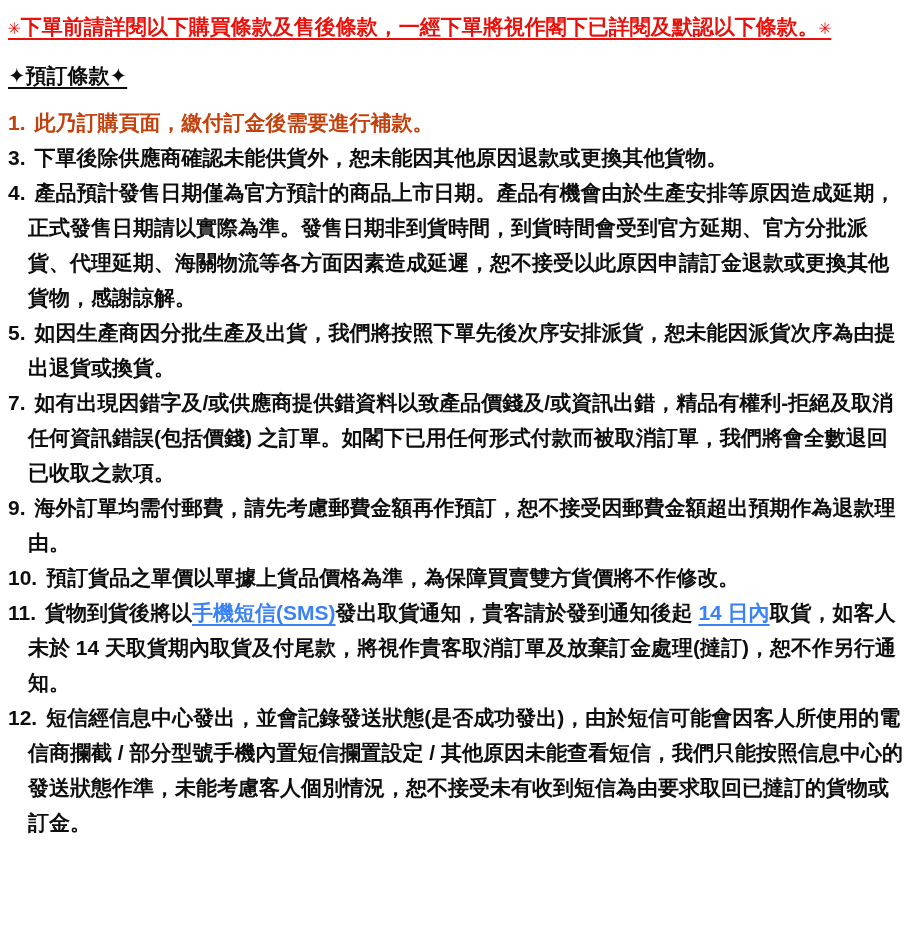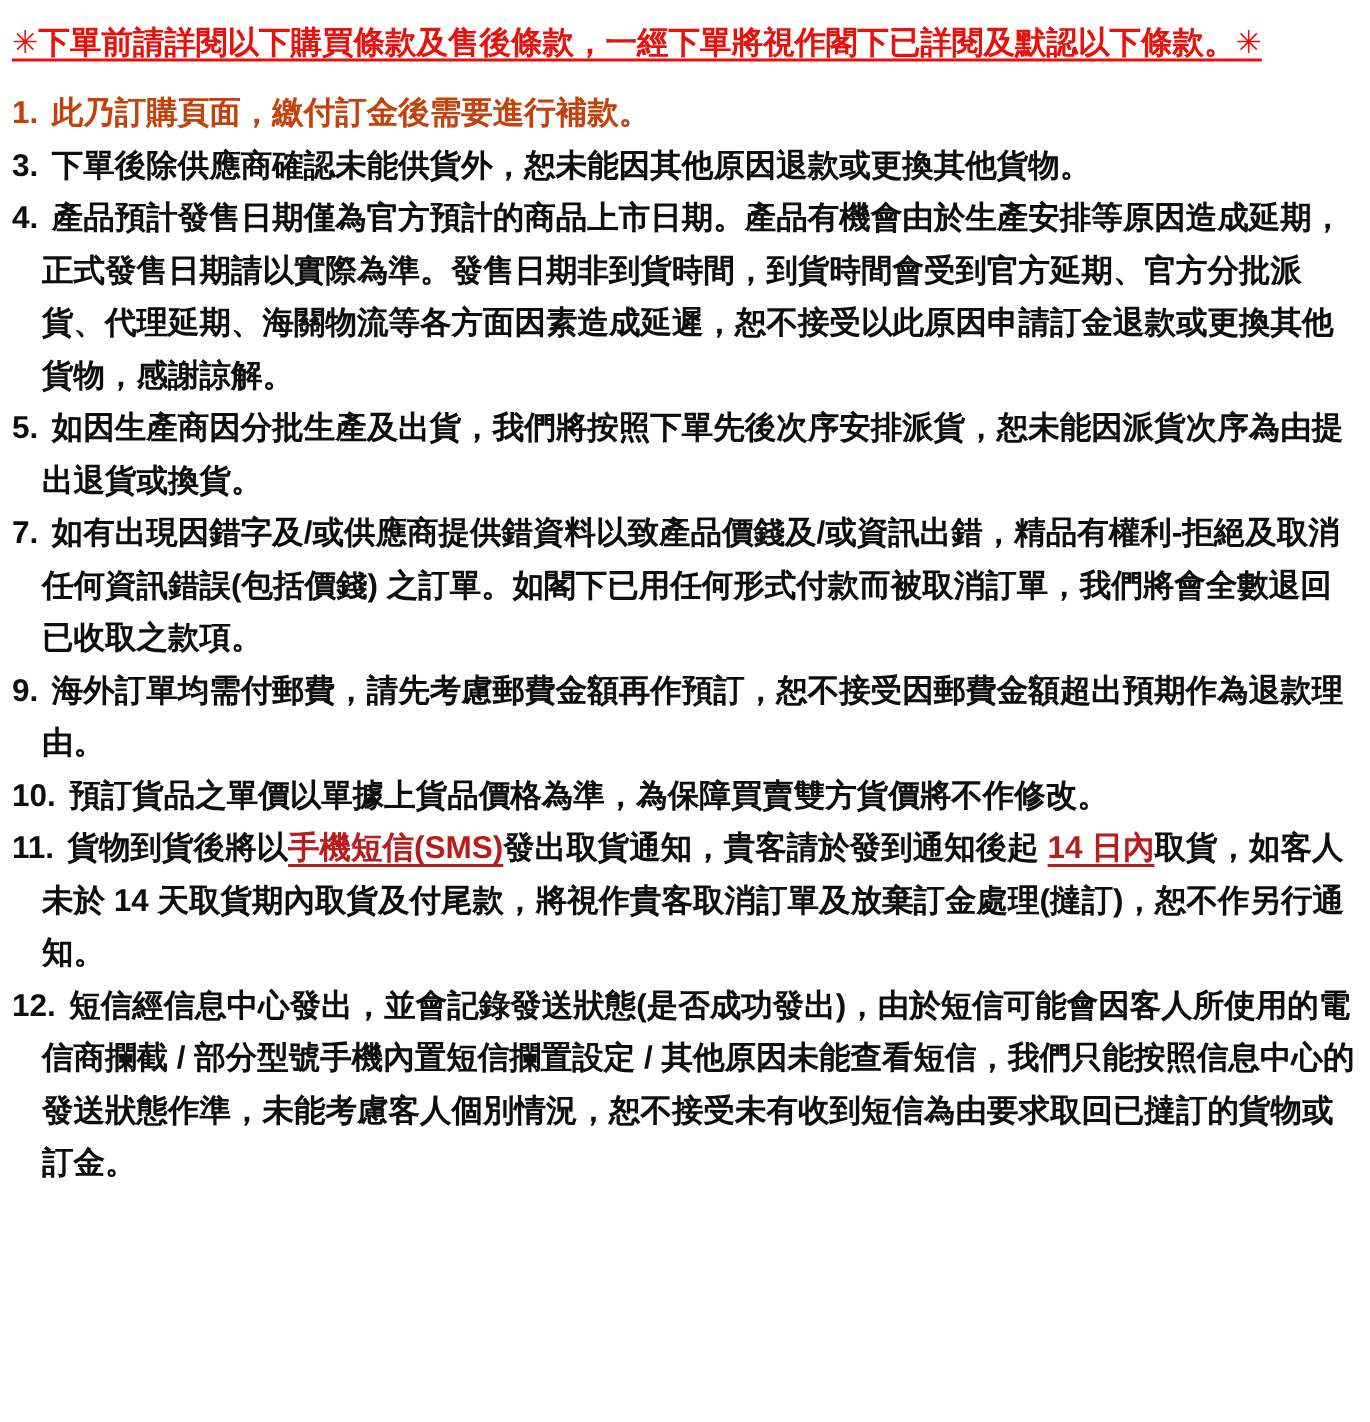--- a/index.html
+++ b/index.html
@@ -19,20 +19,21 @@
   }
   .page {
     padding: 11px 6px 10px 8px;
   }
   .notice {
     color: #e8110b;
     text-decoration: underline;
     text-decoration-thickness: 2px;
     text-underline-offset: 4px;
     margin: 0 0 12px 0;
+    font-family: Liberation Mono, monospace;
   }
   .heading {
     color: #0e0e0e;
     text-decoration: underline;
     text-decoration-thickness: 2px;
     text-underline-offset: 4px;
     margin: 0 0 12px 0;
   }
   .terms {
     margin: 0;
@@ -44,31 +45,32 @@
     padding-left: 20px;
     text-indent: -20px;
   }
   .term .num {
     margin-right: 9px;
   }
   .term.red {
     color: #c2410c;
   }
   .red-underline {
-    color: #b91c1c;
+    color: #3b82f6;
     text-decoration: underline;
     text-decoration-thickness: 2px;
     text-underline-offset: 4px;
   }
 </style>
 </head>
 <body>
 
 <div class="page">
   <div class="notice">✳下單前請詳閱以下購買條款及售後條款，一經下單將視作閣下已詳閱及默認以下條款。✳</div>
+  <div class="heading">✦預訂條款✦</div>
   <div class="terms">
       <div class="term red"><span class="num">1.</span><span>此乃訂購頁面，繳付訂金後需要進行補款。</span></div>
       <div class="term"><span class="num">3.</span><span>下單後除供應商確認未能供貨外，恕未能因其他原因退款或更換其他貨物。</span></div>
       <div class="term"><span class="num">4.</span><span>產品預計發售日期僅為官方預計的商品上市日期。產品有機會由於生產安排等原因造成延期，正式發售日期請以實際為準。發售日期非到貨時間，到貨時間會受到官方延期、官方分批派貨、代理延期、海關物流等各方面因素造成延遲，恕不接受以此原因申請訂金退款或更換其他貨物，感謝諒解。</span></div>
       <div class="term"><span class="num">5.</span><span>如因生產商因分批生產及出貨，我們將按照下單先後次序安排派貨，恕未能因派貨次序為由提出退貨或換貨。</span></div>
       <div class="term"><span class="num">7.</span><span>如有出現因錯字及/或供應商提供錯資料以致產品價錢及/或資訊出錯，精品有權利-拒絕及取消任何資訊錯誤(包括價錢) 之訂單。如閣下已用任何形式付款而被取消訂單，我們將會全數退回已收取之款項。</span></div>
       <div class="term"><span class="num">9.</span><span>海外訂單均需付郵費，請先考慮郵費金額再作預訂，恕不接受因郵費金額超出預期作為退款理由。</span></div>
       <div class="term"><span class="num">10.</span><span>預訂貨品之單價以單據上貨品價格為準，為保障買賣雙方貨價將不作修改。</span></div>
       <div class="term"><span class="num">11.</span><span>貨物到貨後將以</span><span class="red-underline">手機短信(SMS)</span><span>發出取貨通知，貴客請於發到通知後起 </span><span class="red-underline">14 日內</span><span>取貨，如客人未於 14 天取貨期內取貨及付尾款，將視作貴客取消訂單及放棄訂金處理(撻訂)，恕不作另行通知。</span></div>
       <div class="term"><span class="num">12.</span><span>短信經信息中心發出，並會記錄發送狀態(是否成功發出)，由於短信可能會因客人所使用的電信商攔截 / 部分型號手機內置短信攔置設定 / 其他原因未能查看短信，我們只能按照信息中心的發送狀態作準，未能考慮客人個別情況，恕不接受未有收到短信為由要求取回已撻訂的貨物或訂金。</span></div>

